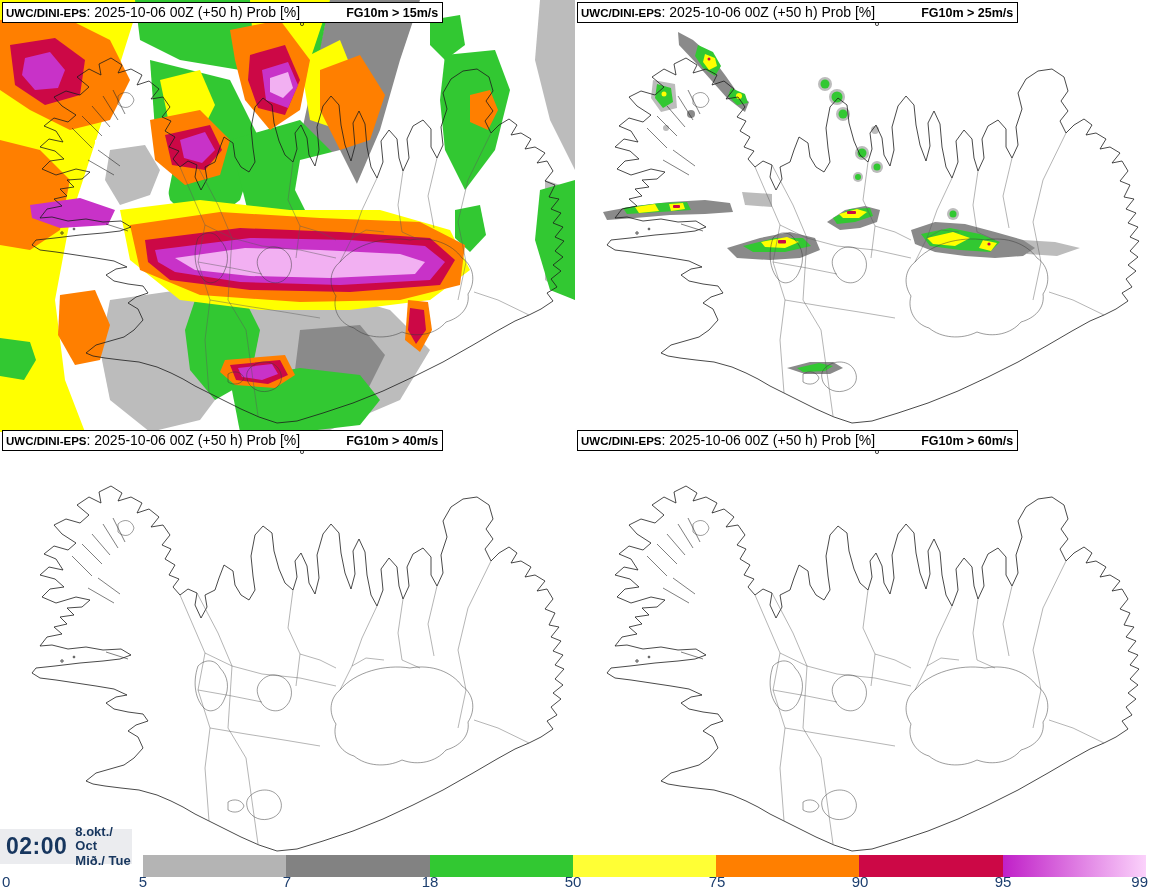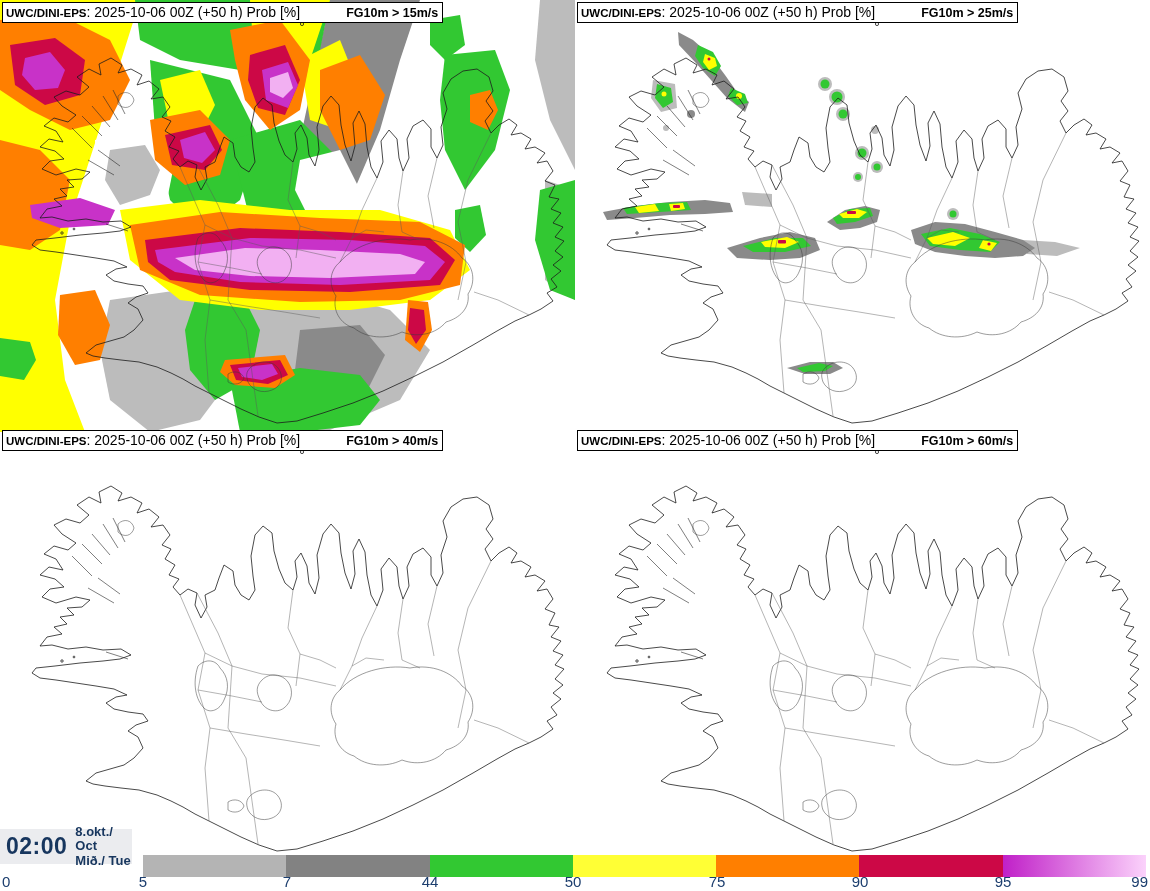--- a/index.html
+++ b/index.html
@@ -241,20 +241,20 @@
     <div class="cb-seg" style="background: rgb(130, 130, 130);"></div>
     <div class="cb-seg" style="background: rgb(50, 200, 50);"></div>
     <div class="cb-seg" style="background: rgb(255, 255, 53);"></div>
     <div class="cb-seg" style="background: rgb(255, 127, 0);"></div>
     <div class="cb-seg" style="background: rgb(204, 8, 70);"></div>
     <div class="cb-seg" style="background: linear-gradient(90deg, rgb(192, 32, 200), rgb(251, 210, 251));"></div>
   </div>
   <span class="cb-tick tk-0">0</span>
   <span class="cb-tick tk-5">5</span>
   <span class="cb-tick tk-10">7</span>
-  <span class="cb-tick tk-25">44</span>
+  <span class="cb-tick tk-25">18</span>
   <span class="cb-tick tk-50">50</span>
   <span class="cb-tick tk-75">75</span>
   <span class="cb-tick tk-90">90</span>
   <span class="cb-tick tk-95">95</span>
   <span class="cb-tick tk-99">99</span>
 
 </div>
 
 </body></html>

